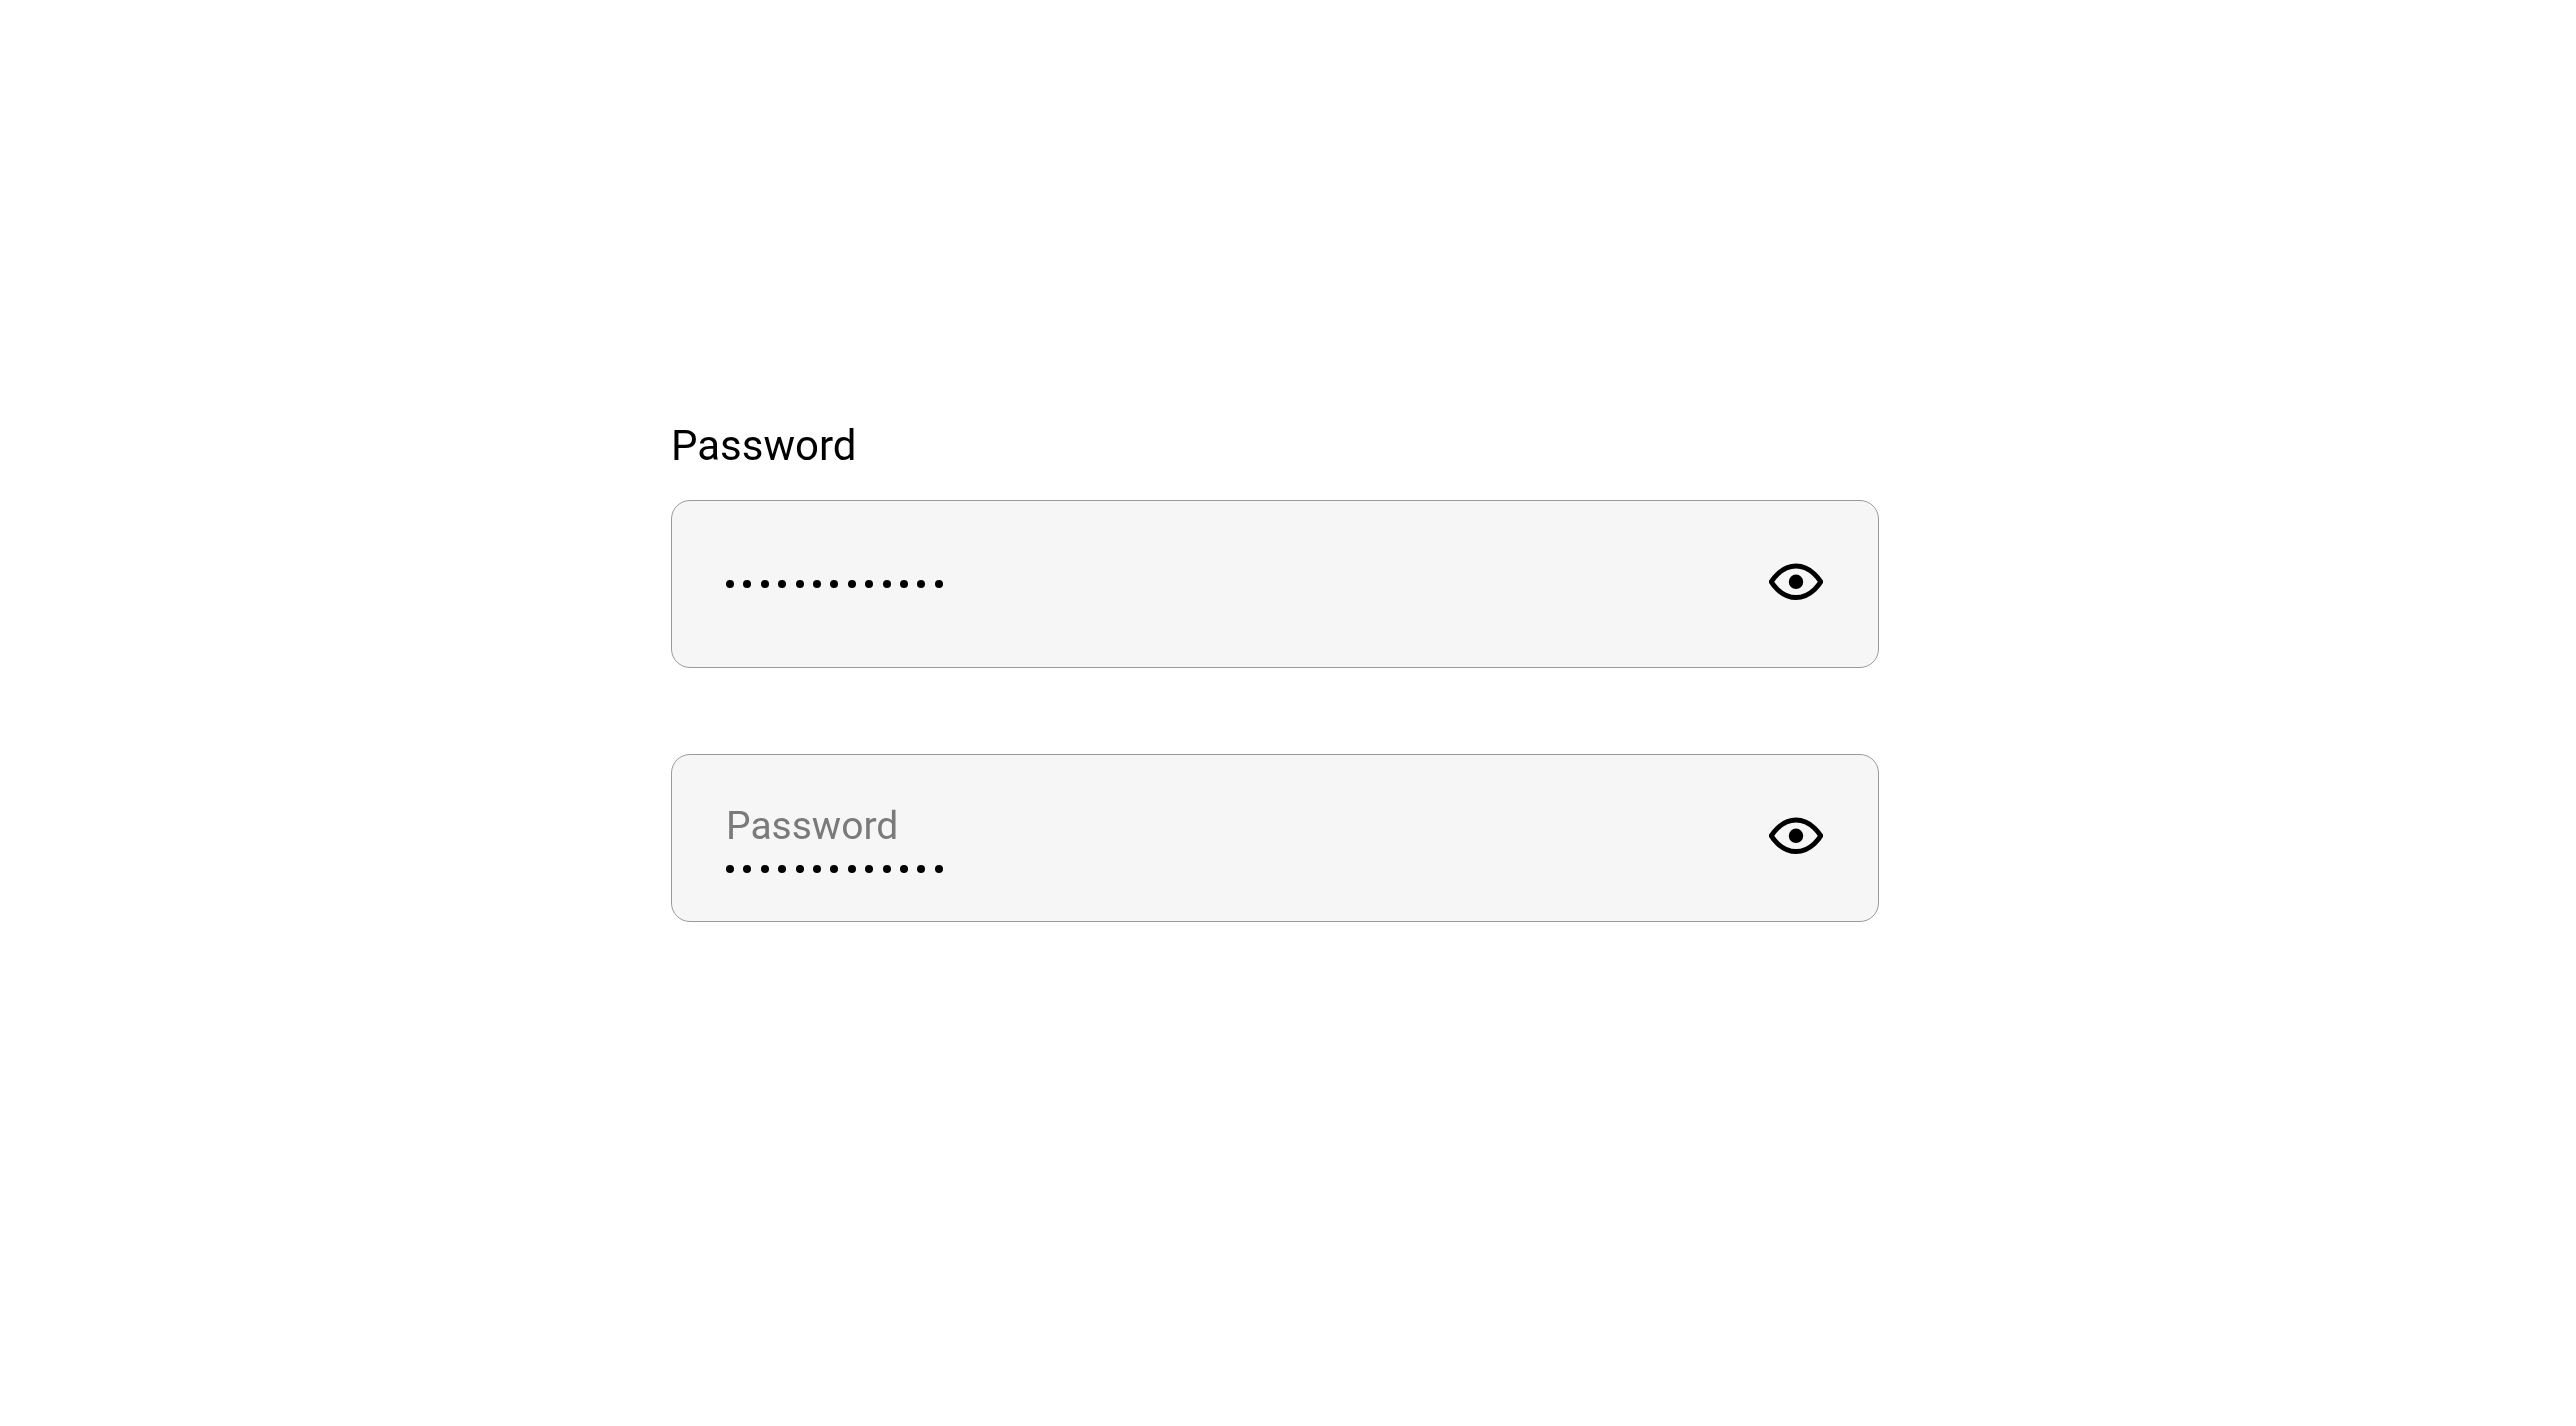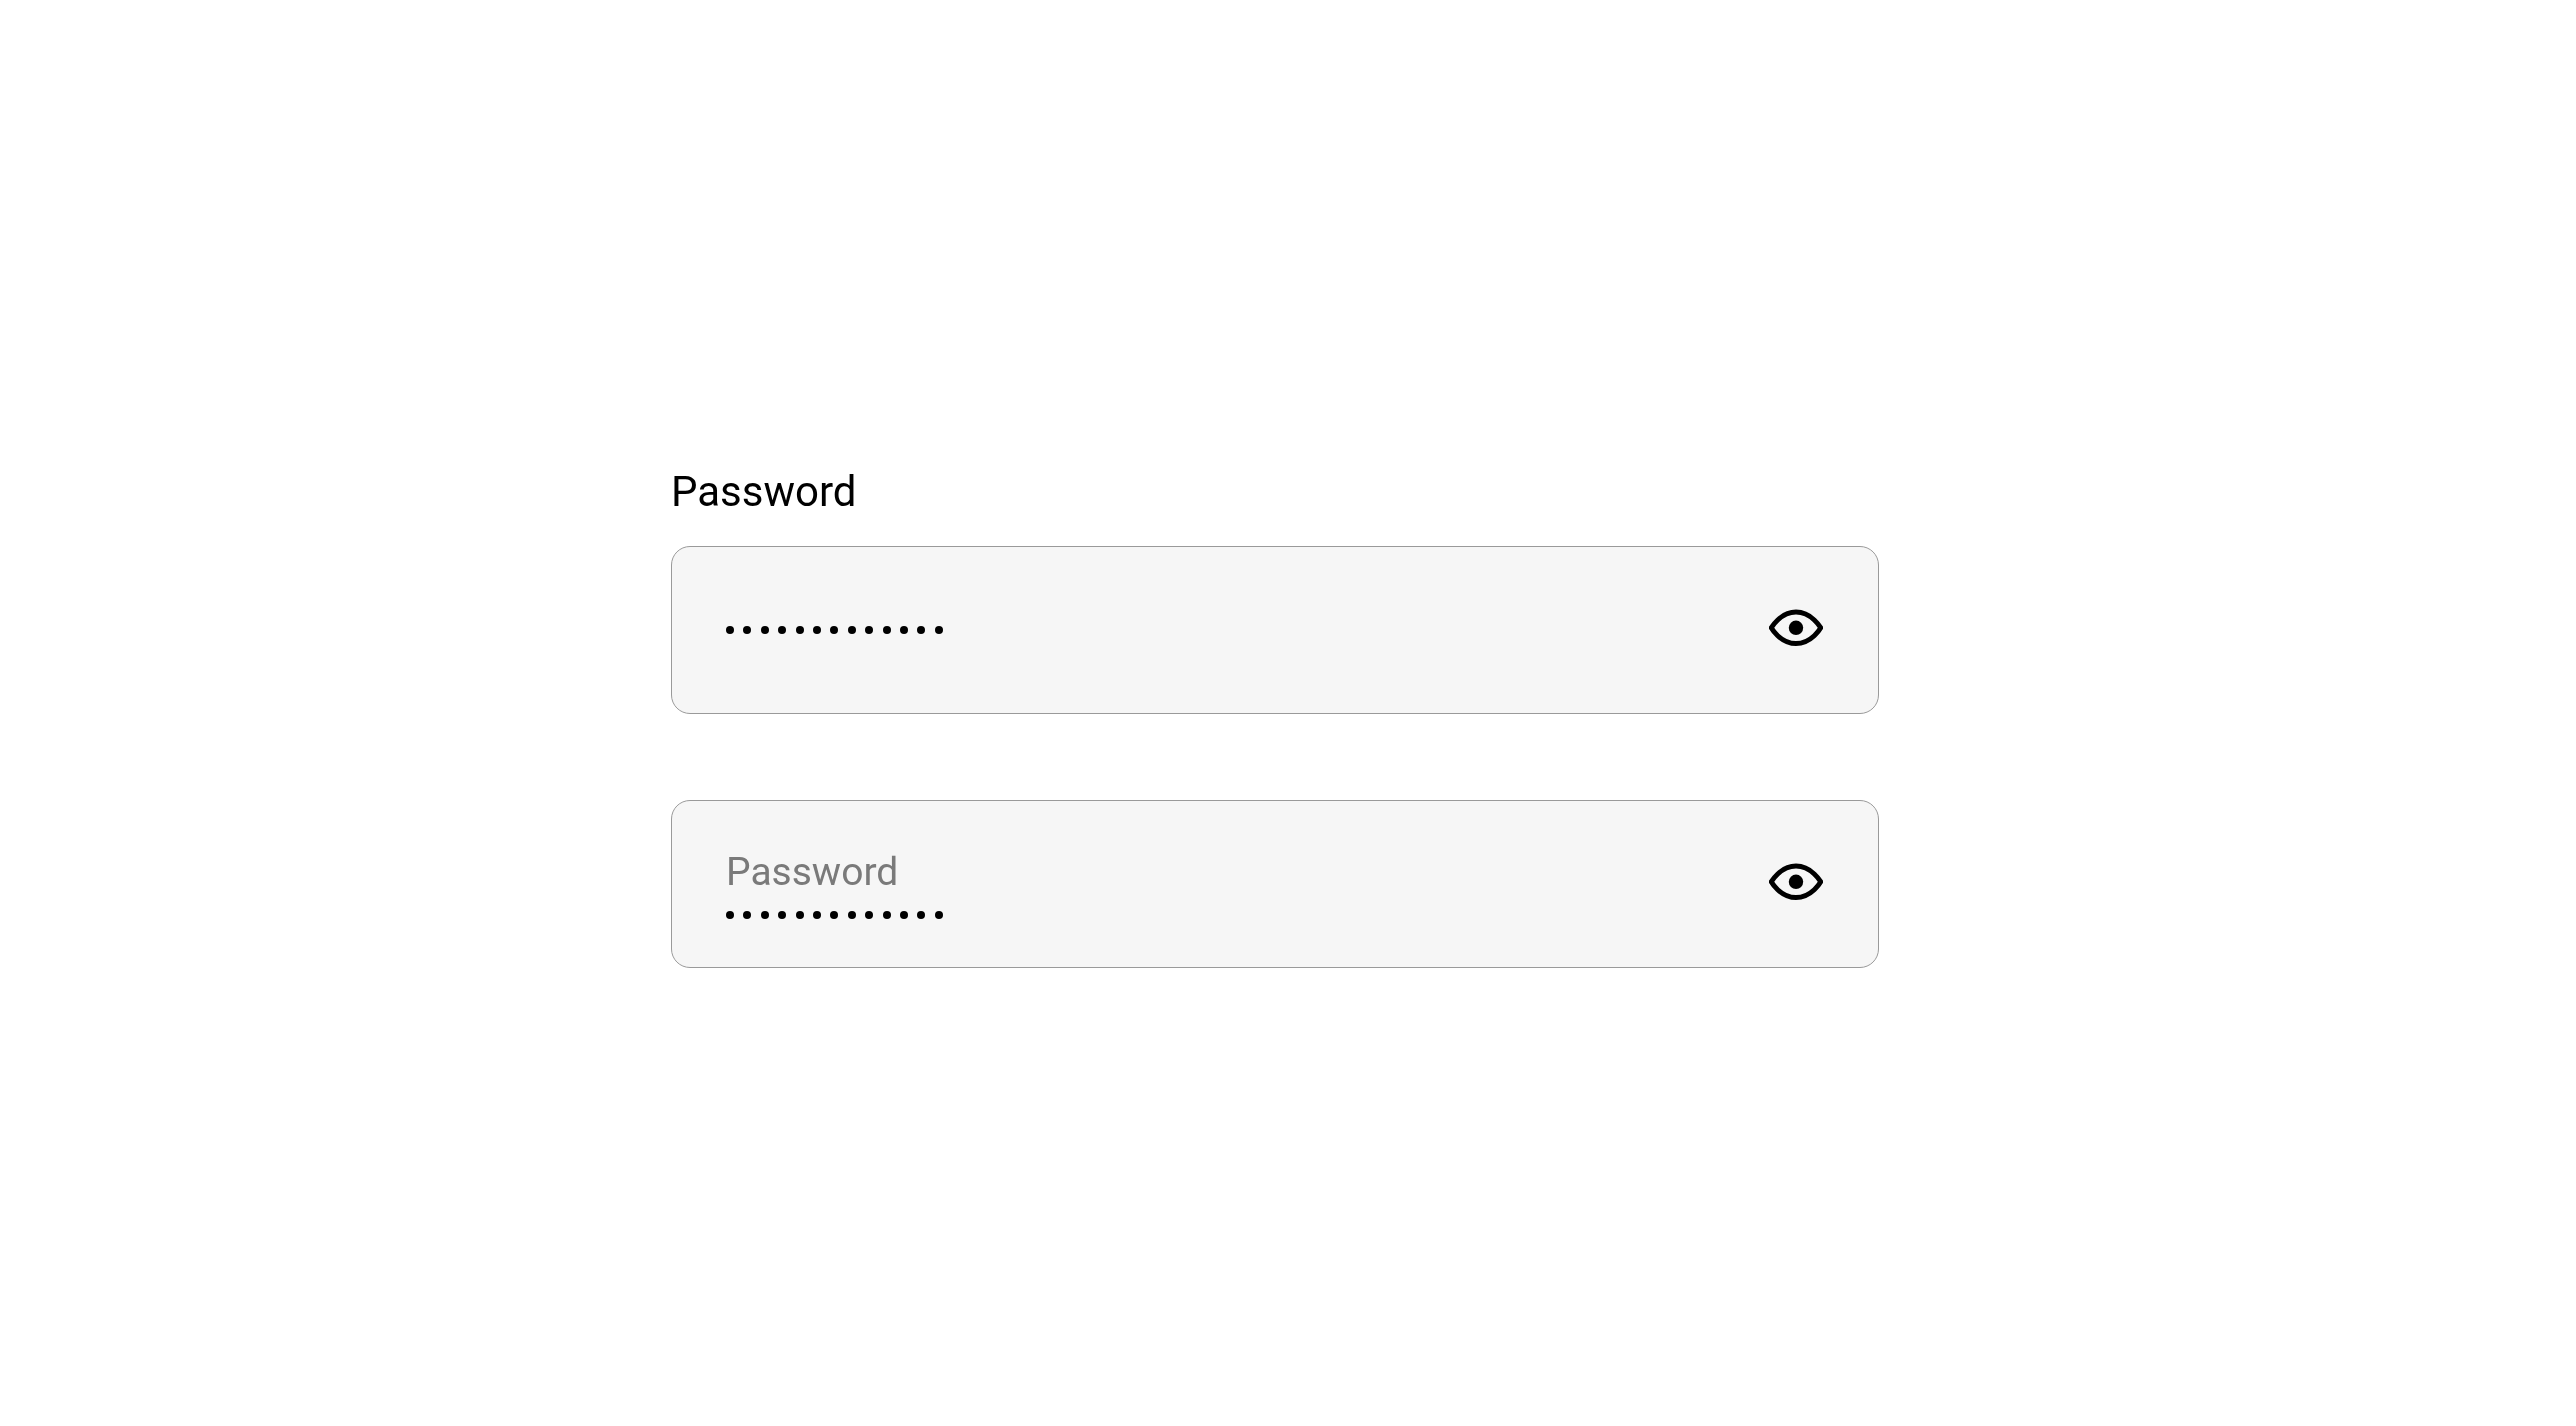--- a/index.html
+++ b/index.html
@@ -12,21 +12,21 @@
       font-family: -apple-system, BlinkMacSystemFont, "Segoe UI", Roboto, Helvetica, Arial, sans-serif;
       background: #ffffff;
       width: 2576px;
       height: 1427px;
       position: relative;
     }
     
     .form-container {
       position: absolute;
       left: 671px;
-      top: 467px;
+      top: 421px;
       width: 1208px;
     }
     
     .field-group {
       margin-bottom: 86px;
     }
     
     .external-label {
       font-size: 42px;
       font-weight: 400;

